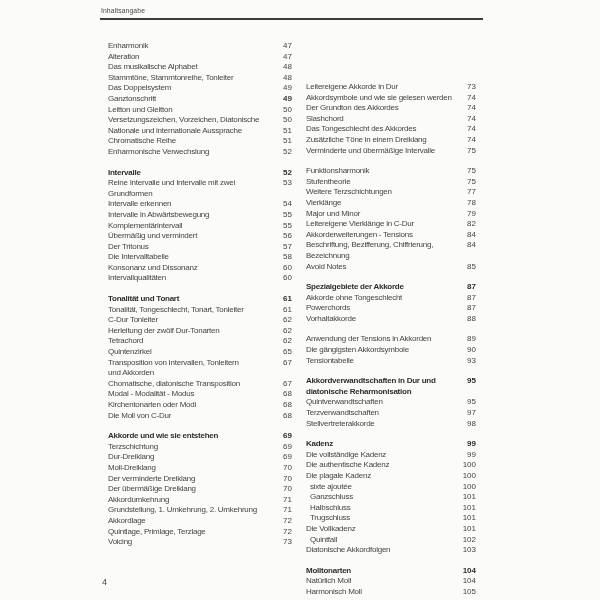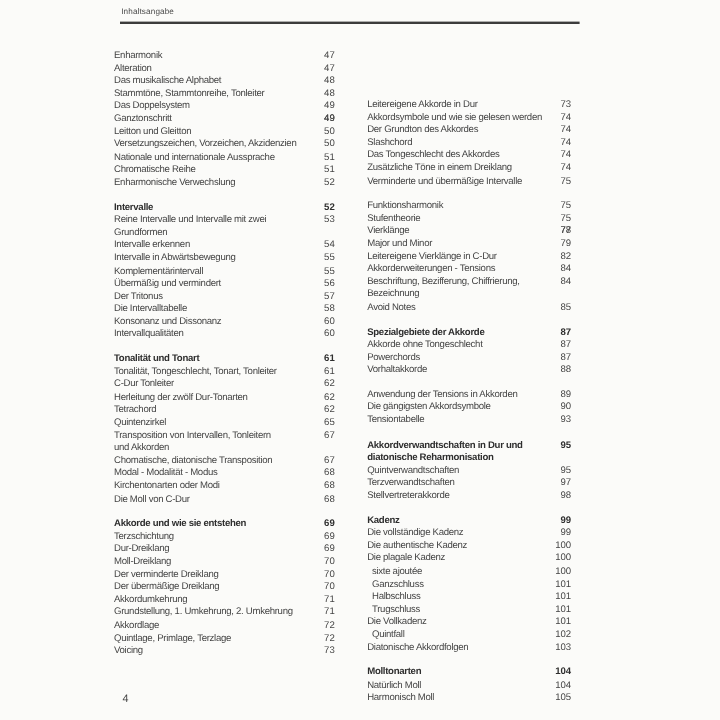--- a/index.html
+++ b/index.html
@@ -28,21 +28,21 @@
     left: 100px;
     top: 18px;
     width: 383px;
     height: 1.6px;
     background: #3c3c3c;
   }
   .col {
     position: absolute;
     top: 41px;
   }
-  .col-left  { left: 95px; width: 184px; }
+  .col-left  { left: 108px; width: 184px; }
   .col-right { left: 306px; width: 170px; margin-top: 41px; }
   .group { margin-bottom: 10px; }
   .entry {
     position: relative;
     padding-right: 24px;
     font-size: 8px;
     line-height: 10.6px;
     letter-spacing: -0.25px;
     color: #454545;
   }
@@ -105,21 +105,21 @@
         </div>
         <div class="entry">
           <div class="label">Ganztonschritt</div>
           <span class="pageno">49</span>
         </div>
         <div class="entry">
           <div class="label">Leitton und Gleitton</div>
           <span class="pageno">50</span>
         </div>
         <div class="entry">
-          <div class="label">Versetzungszeichen, Vorzeichen, Akzidenzien</div>
+          <div class="label">Versetzungszeichen, Vorzeichen, Diatonische</div>
           <span class="pageno">50</span>
         </div>
         <div class="entry">
           <div class="label">Nationale und internationale Aussprache</div>
           <span class="pageno">51</span>
         </div>
         <div class="entry">
           <div class="label">Chromatische Reihe</div>
           <span class="pageno">51</span>
         </div>
@@ -300,20 +300,21 @@
       <div class="group">
         <div class="entry">
           <div class="label">Funktionsharmonik</div>
           <span class="pageno">75</span>
         </div>
         <div class="entry">
           <div class="label">Stufentheorie</div>
           <span class="pageno">75</span>
         </div>
         <div class="entry">
+          <div class="label">Weitere Terzschichtungen</div>
           <span class="pageno">77</span>
         </div>
         <div class="entry">
           <div class="label">Vierklänge</div>
           <span class="pageno">78</span>
         </div>
         <div class="entry">
           <div class="label">Major und Minor</div>
           <span class="pageno">79</span>
         </div>

